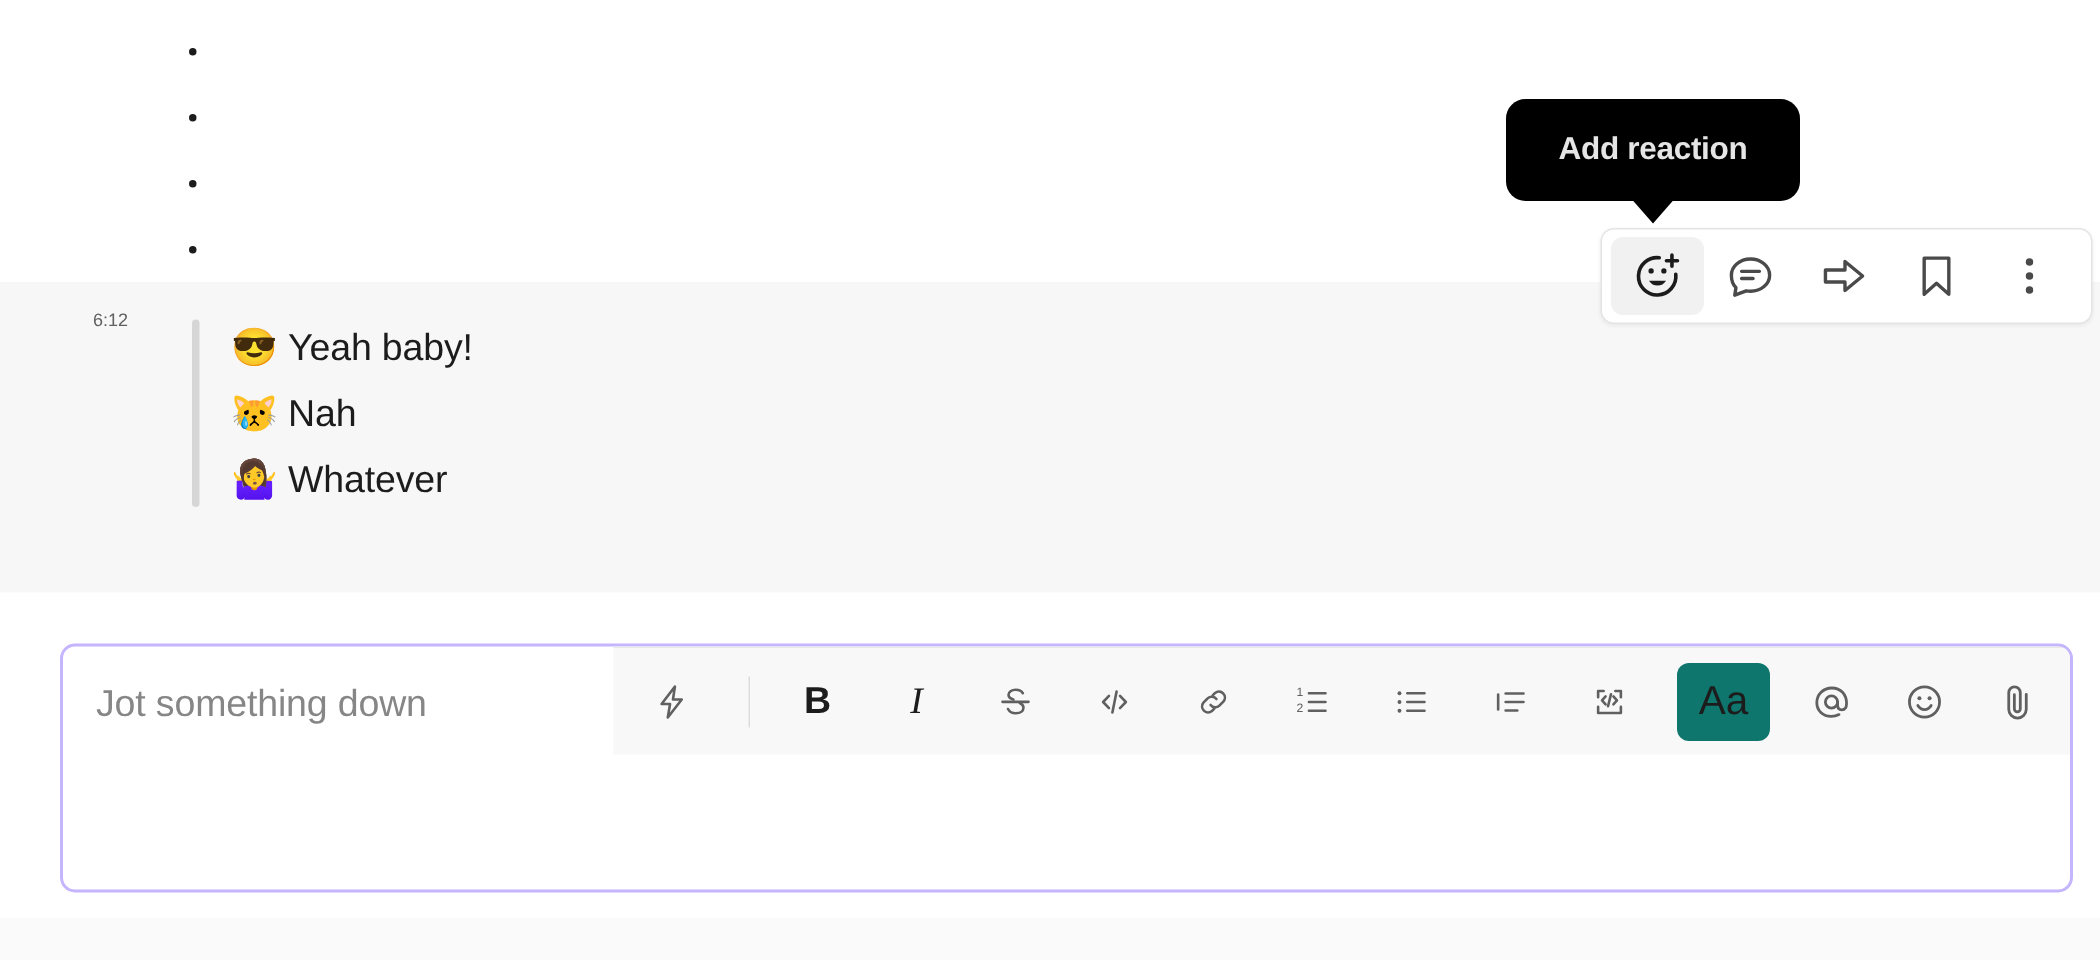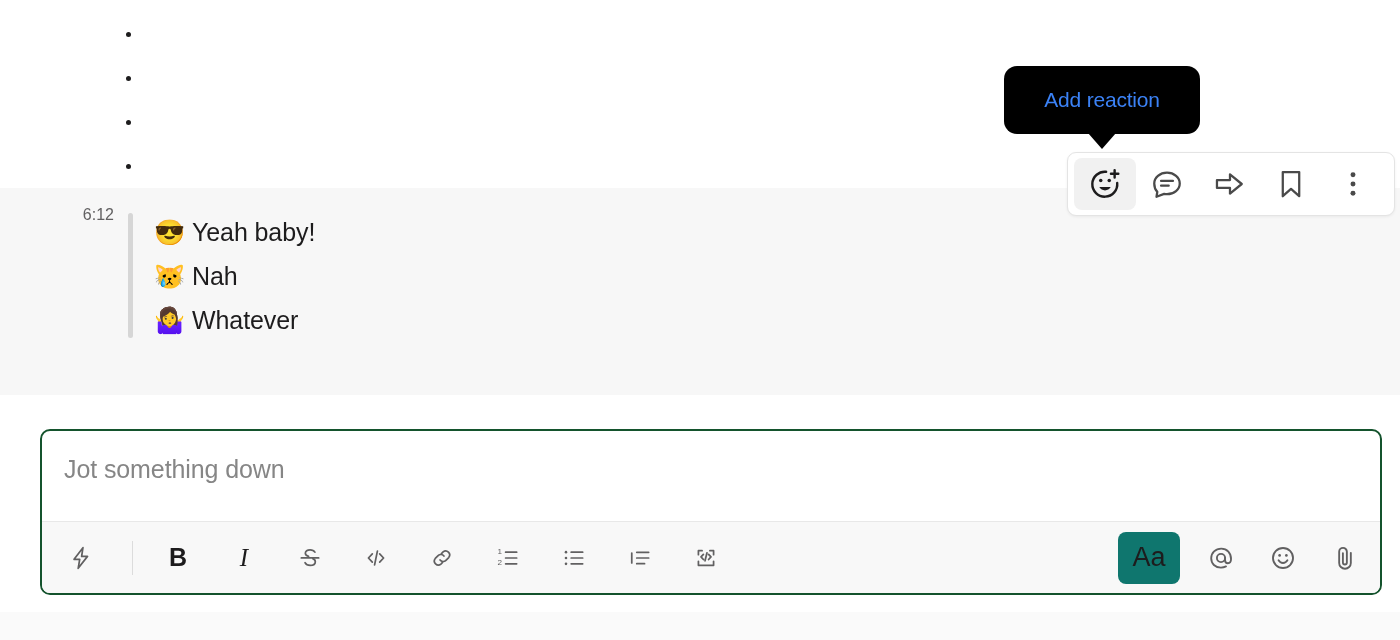--- a/index.html
+++ b/index.html
@@ -48,22 +48,22 @@
   .message-row {
     position: absolute;
     left: 0; top: 188px;
     width: 1400px; height: 207px;
     background: #f7f7f7;
   }
   .msg-ts {
     position: absolute;
     left: 62px; top: 207px;
     width: 52px;
-    text-align: right;
-    font-size: 16px;
+    text-align: left;
+    font-size: 12px;
     color: #616061;
     line-height: 1;
   }
   .msg-body {
     position: absolute;
     left: 126px; top: 198px;
     width: 1000px;
   }
   .msg-text {
     font-size: 25px;
@@ -131,45 +131,44 @@
     position: absolute;
     left: 1004px; top: 66px;
     width: 196px; height: 68px;
     background: #000000;
     border-radius: 13px;
     display: flex;
     align-items: center;
     justify-content: center;
   }
   .tooltip-text {
-    color: #3b82f6;
+    color: #e5e5e5;
     font-size: 21px;
-    font-weight: normal;
+    font-weight: bold;
     letter-spacing: -0.2px;
   }
   .tooltip-arrow {
     position: absolute;
     left: 1088px; top: 133px;
     width: 0; height: 0;
     border-left: 14px solid transparent;
     border-right: 14px solid transparent;
     border-top: 16px solid #000000;
   }
 
   
   .composer {
     position: absolute;
     left: 40px; top: 429px;
     width: 1342px; height: 166px;
-    border: 2px solid #14532d;
+    border: 2px solid #c4b5fd;
     border-radius: 10px;
     background: #ffffff;
     overflow: hidden;
     display: flex;
-    flex-direction: column;
   }
   .composer-input {
     flex: 1;
     padding: 26px 22px 0 22px;
   }
   .composer-placeholder {
     font-size: 25px;
     color: #868686;
     letter-spacing: -0.1px;
     line-height: 1;

